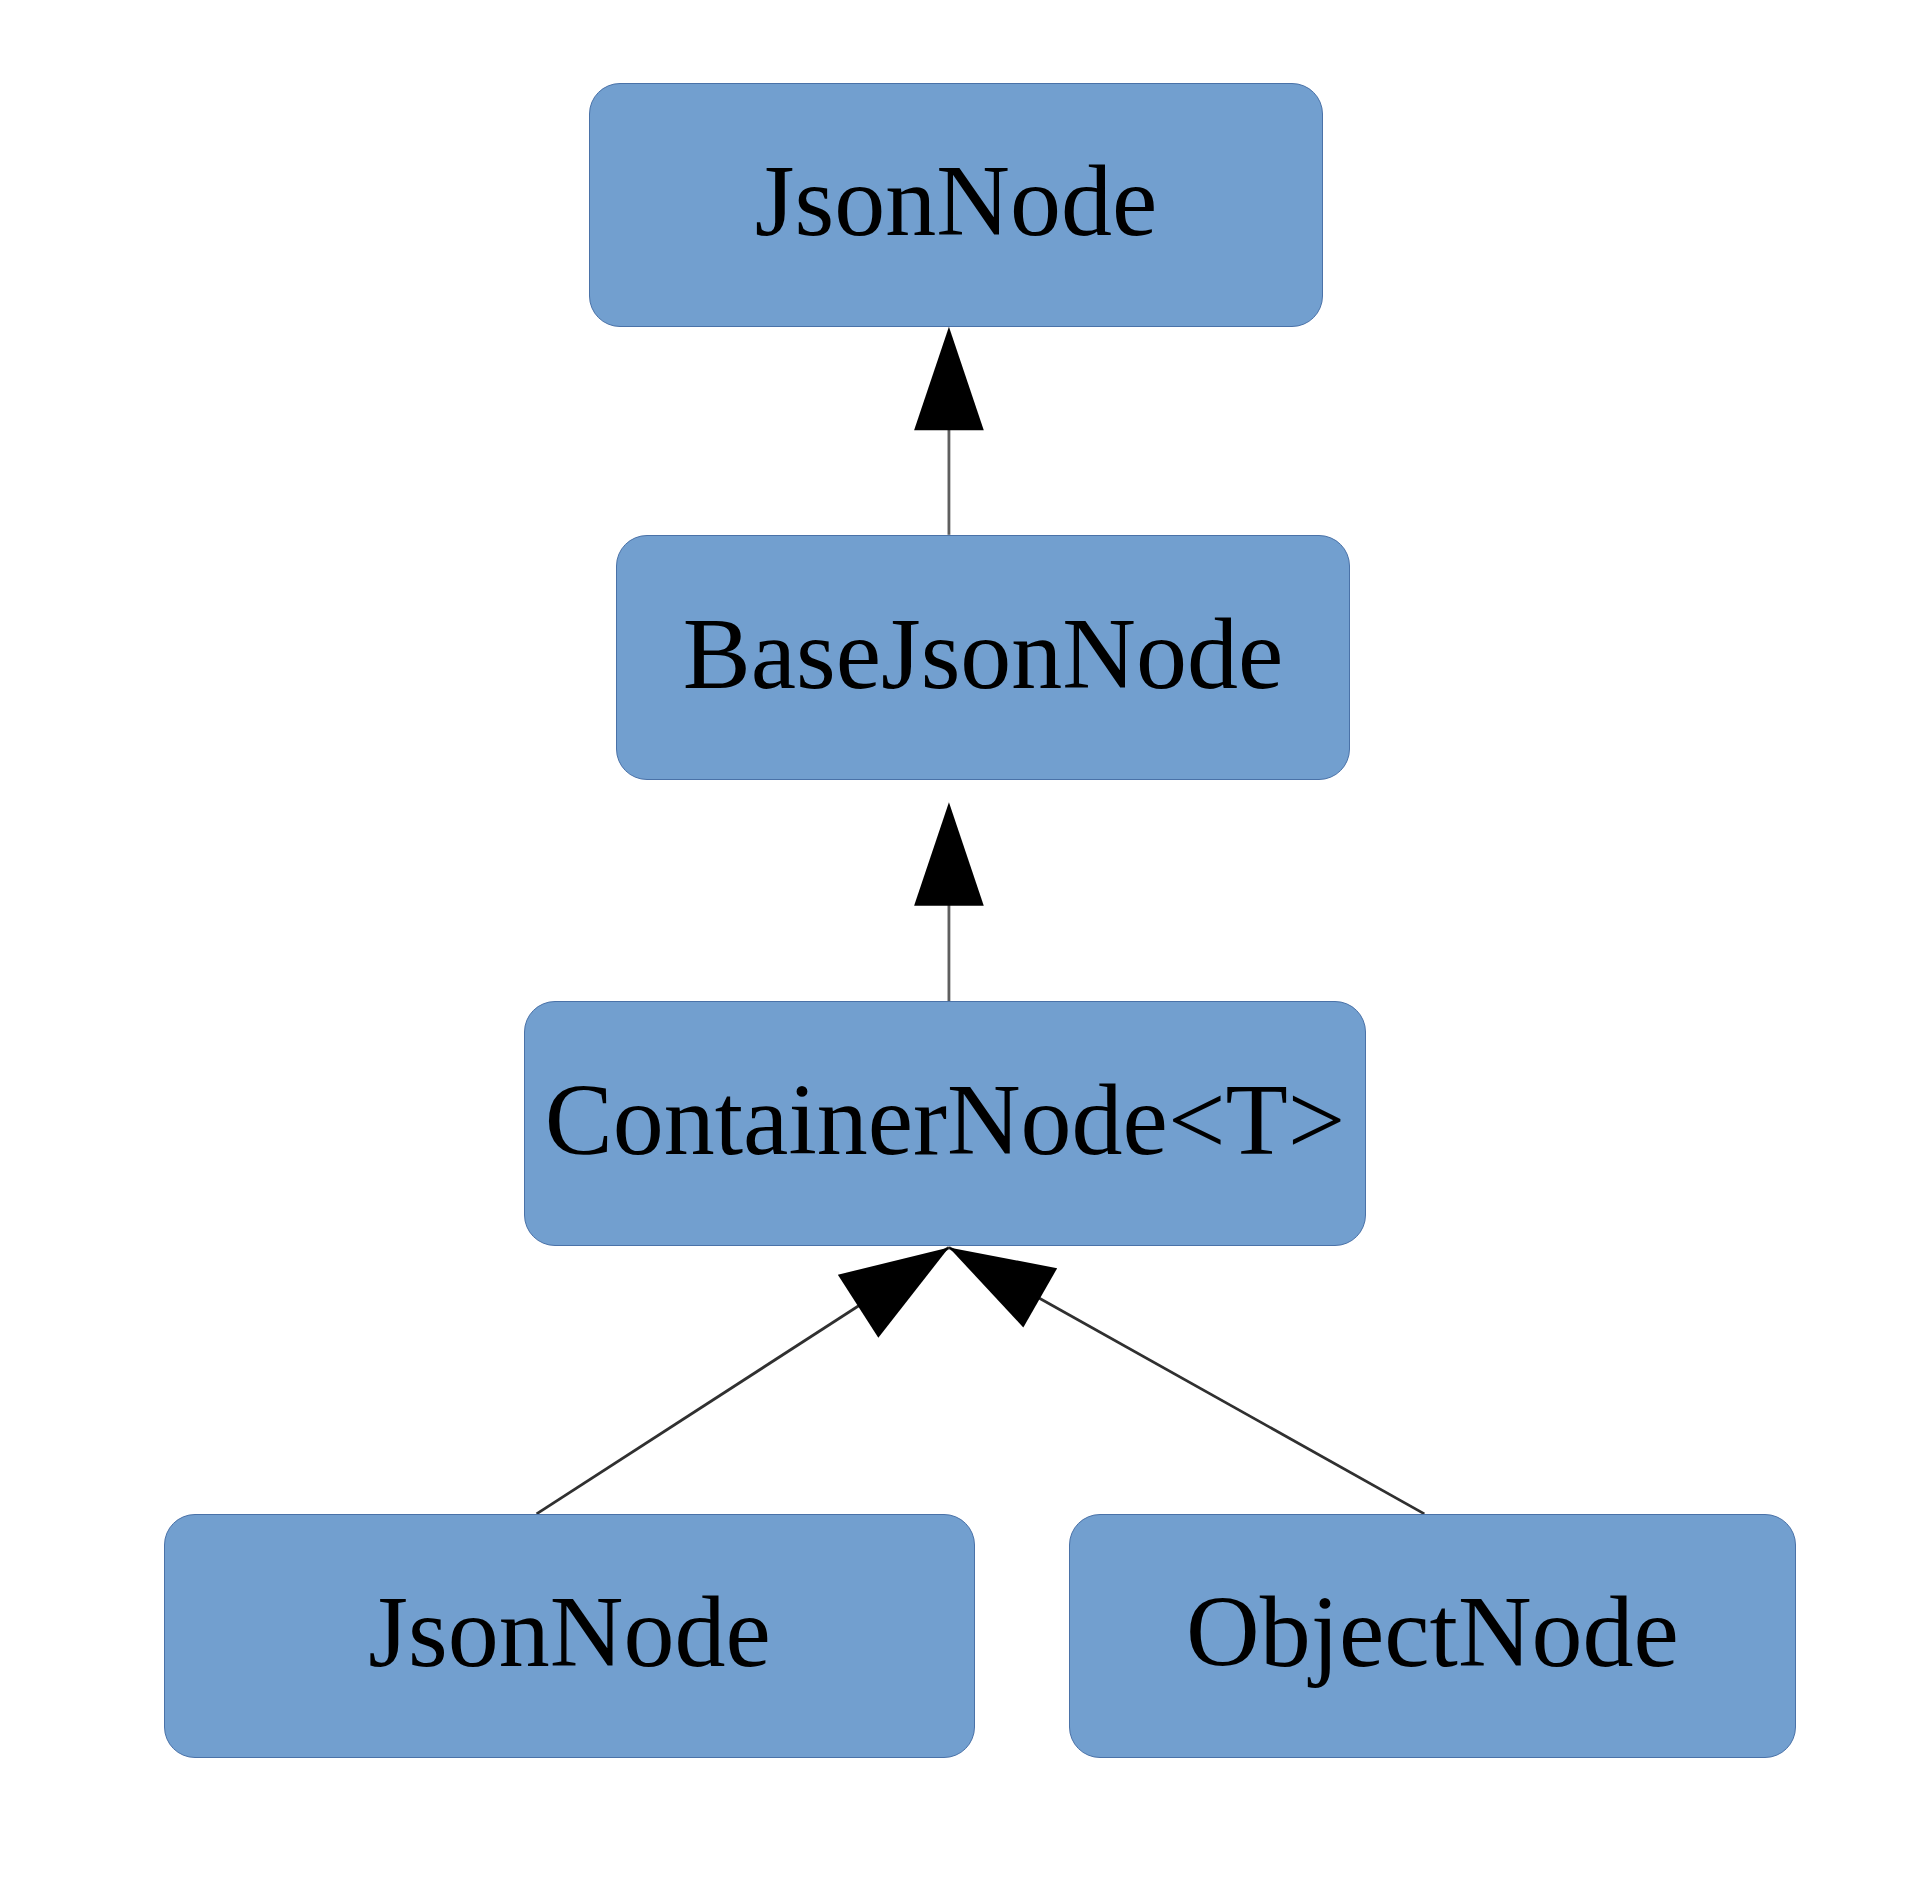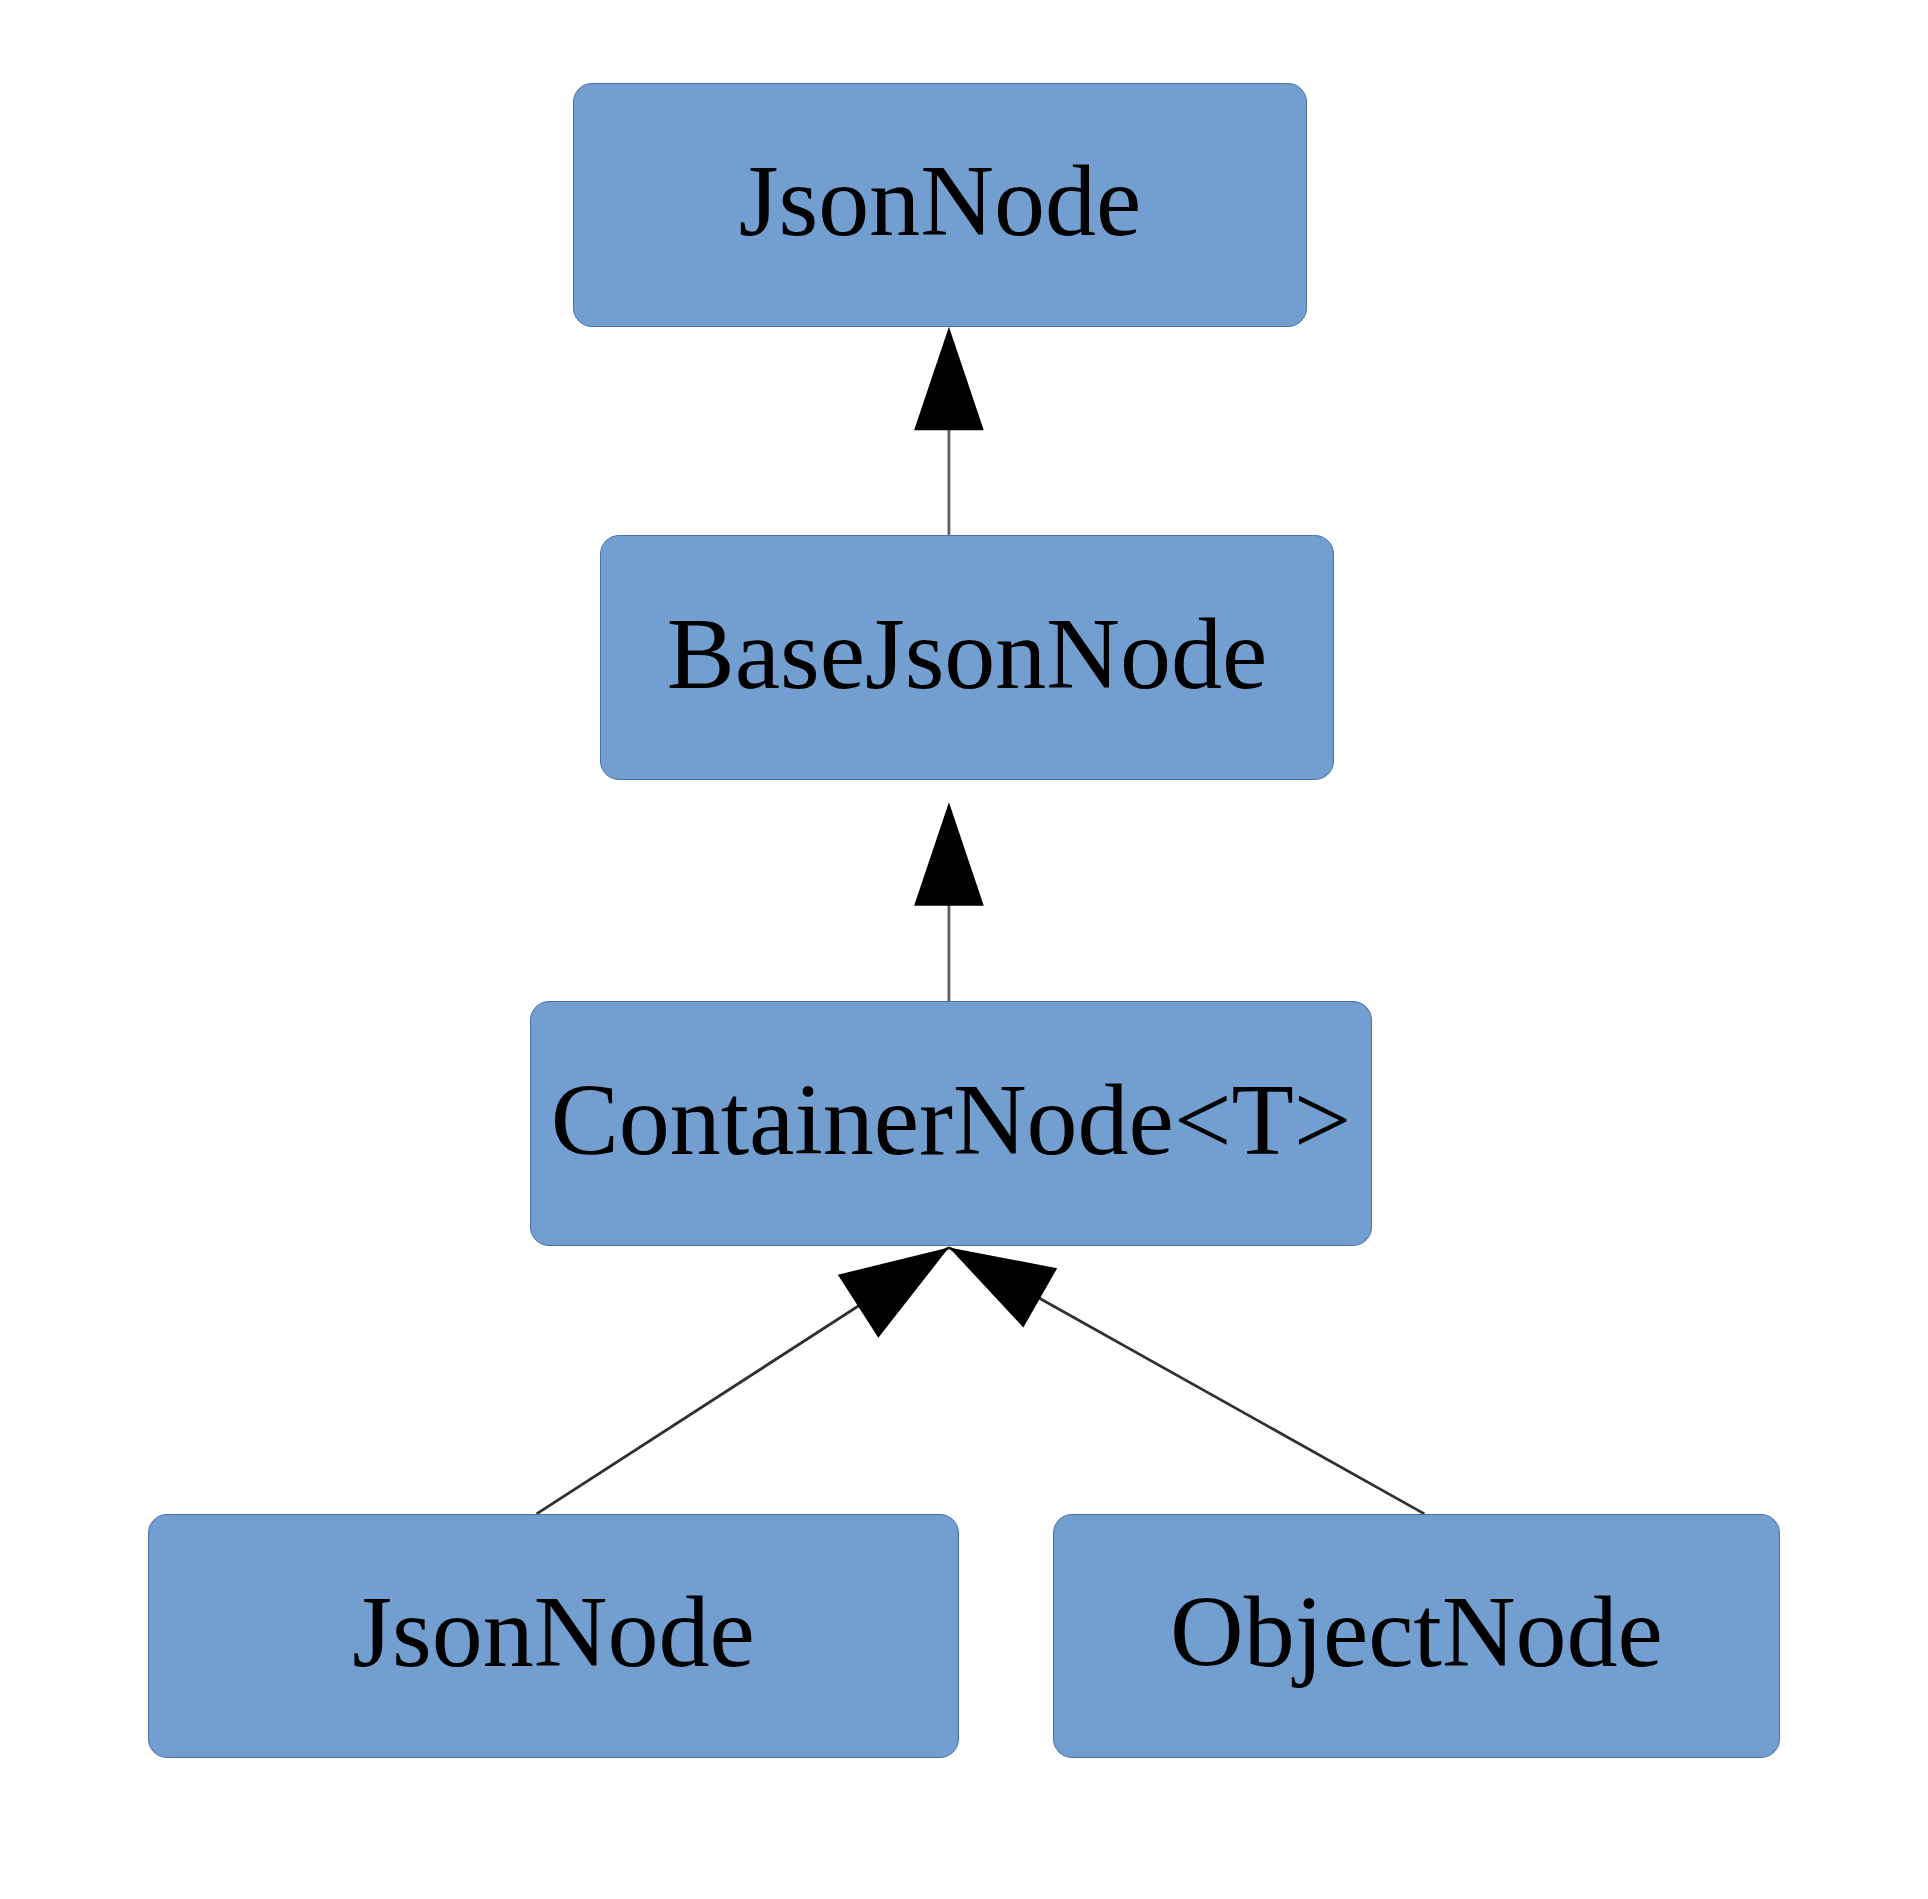--- a/index.html
+++ b/index.html
@@ -34,36 +34,37 @@
     fill: none;
   }
   .arrowhead {
     fill: #000000;
     stroke: none;
   }
   .node {
     position: absolute;
     background: #729fcf;
     border: 1.9px solid #4a72a8;
-    border-radius: 19px;
+    border-radius: 31px;
     box-sizing: border-box;
     display: flex;
     align-items: center;
     justify-content: center;
+    margin-left: 16px;
   }
   .node .label {
     font-size: 102px;
     line-height: 1;
     color: #000000;
     white-space: nowrap;
     transform: translateY(-3.8px);
   }
   .node-jsonnode      { left: 573px;  top: 83px;   width: 734px; height: 244px; }
   .node-basejsonnode  { left: 600px;  top: 535px;  width: 734px; height: 245px; }
-  .node-containernode { left: 530px;  top: 1001px; width: 842px; height: 245px; }
+  .node-containernode { left: 508px;  top: 1001px; width: 842px; height: 245px; }
   .node-arraynode     { left: 148px;  top: 1514px; width: 811px; height: 244px; }
   .node-objectnode    { left: 1053px; top: 1514px; width: 727px; height: 244px; }
 </style>
 </head>
 <body>
 
 <div class="canvas">
 
   <svg class="edges" viewBox="0 0 2048 2017" xmlns="http://www.w3.org/2000/svg">
 

